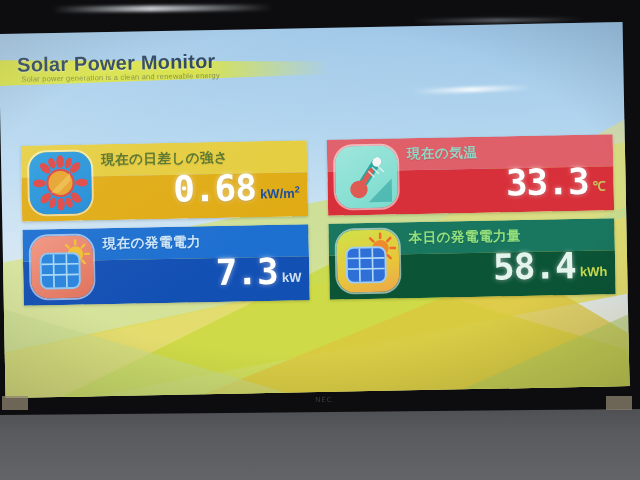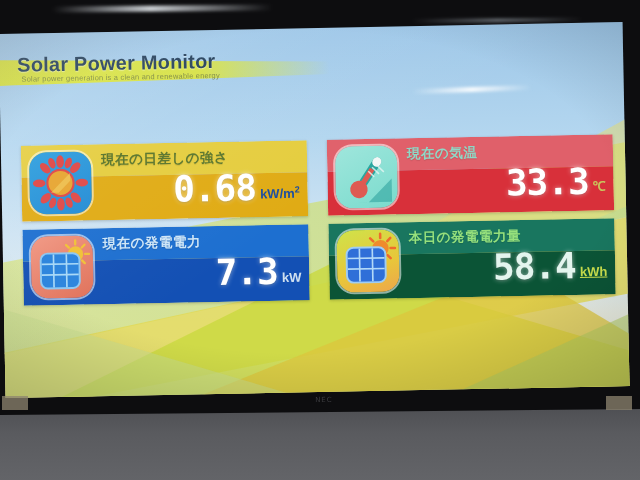--- a/index.html
+++ b/index.html
@@ -341,21 +341,21 @@
                   <line x1="36.6" y1="19" x2="36.6" y2="53"></line>
                   <line x1="11" y1="29" x2="49" y2="29"></line>
                   <line x1="11" y1="40" x2="49" y2="40"></line>
                 </g>
               </svg>
             </div>
           </div>
           <div class="label" style="color: rgb(150, 224, 124);">本日の発電電力量</div>
           <div class="readout">
             <span class="value value-alt">58.4</span>
-            <span class="unit" style="color: rgb(196, 217, 75); text-decoration: underline;"><span>kWh</span><sup></sup></span>
+            <span class="unit" style="color: rgb(196, 217, 75);"><span>kWh</span><sup></sup></span>
           </div>
         </div>
 
       </div>
 
       <div id="glare"></div>
       <div id="glare-streak"></div>
       <div id="vignette"></div>
     </div>
   </div>

